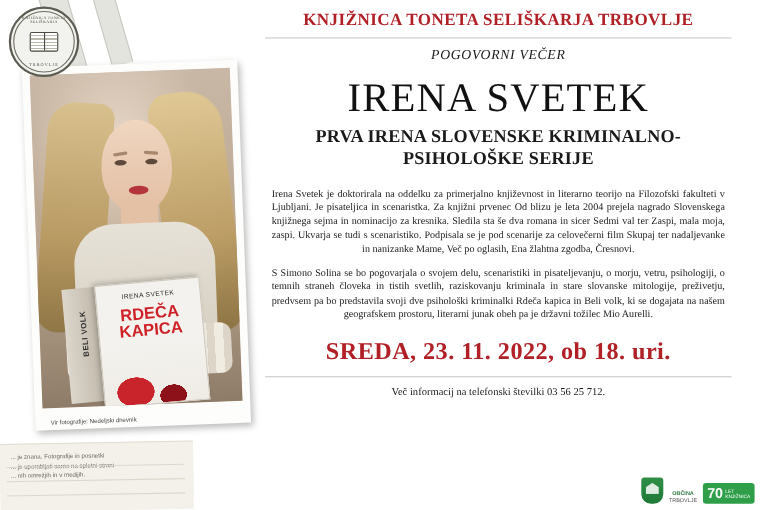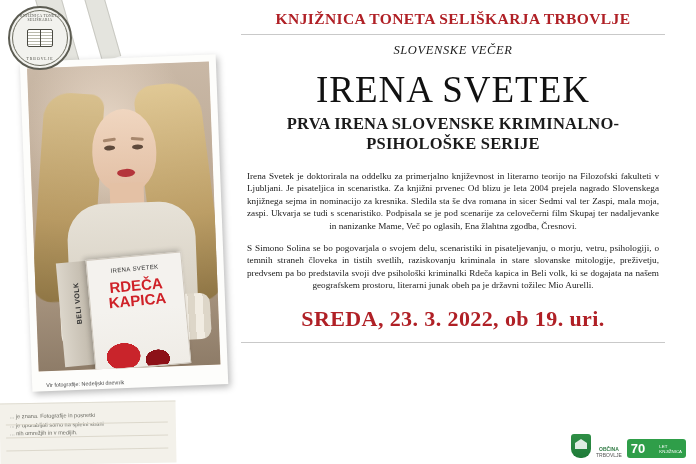--- a/index.html
+++ b/index.html
@@ -320,21 +320,21 @@
     clip-path: polygon(0 40%, 50% 0, 100% 40%, 100% 100%, 0 100%);
     opacity: .85;
   }
   .sp-town {
     display: flex; flex-direction: column; align-items: center;
     line-height: 6px;
   }
   .sp-town .t1 { font-size: 5px; color: #2f7a43; font-family:"Liberation Sans",sans-serif; font-weight: bold;}
   .sp-town .t2 { font-size: 5px; color: #555; font-family:"Liberation Sans",sans-serif;}
   .sp-70 {
-    display: flex; align-items: center; gap: 14px;
+    display: flex; align-items: center; gap: 2px;
     background: #2f9e49; border-radius: 3px;
     padding: 3px 4px;
   }
   .sp-70 .num { font-size: 13px; font-weight: bold; color: #ffffff; font-family:"Liberation Sans",sans-serif; line-height: 13px;}
   .sp-70 .txt { font-size: 4.4px; color: #ffffff; font-family:"Liberation Sans",sans-serif; line-height: 5px; text-align: left;}
 </style>
 </head>
 <body>
 
 <div class="poster">
@@ -386,27 +386,28 @@
       <div class="note-line" style="top:46px;"></div>
       <span class="nl">... je znana. Fotografije in posnetki</span>
       <span class="nl">... je uporabljati samo na spletni strani</span>
       <span class="nl">... nih omrežjih in v medijih.</span>
     </div>
   </div>
 
   <div class="right-col">
     <div class="lib-title">KNJIŽNICA TONETA SELIŠKARJA TRBOVLJE</div>
     <div class="rule"></div>
-    <div class="event-kind">SLOVENSKE VEČER</div>
+    <div class="event-kind">POGOVORNI VEČER</div>
     <div class="guest-name">IRENA SVETEK</div>
     <div class="guest-subtitle">PRVA IRENA SLOVENSKE KRIMINALNO-PSIHOLOŠKE SERIJE</div>
     <div class="body-text">Irena Svetek je doktorirala na oddelku za primerjalno književnost in literarno teorijo na Filozofski fakulteti v Ljubljani. Je pisateljica in scenaristka. Za knjižni prvenec Od blizu je leta 2004 prejela nagrado Slovenskega knjižnega sejma in nominacijo za kresnika. Sledila sta še dva romana in sicer Sedmi val ter Zaspi, mala moja, zaspi. Ukvarja se tudi s scenaristiko. Podpisala se je pod scenarije za celovečerni film Skupaj ter nadaljevanke in nanizanke Mame, Več po oglasih, Ena žlahtna zgodba, Čresnovi.</div>
     <div class="body-text">S Simono Solina se bo pogovarjala o svojem delu, scenaristiki in pisateljevanju, o morju, vetru, psihologiji, o temnih straneh človeka in tistih svetlih, raziskovanju kriminala in stare slovanske mitologije, preživetju, predvsem pa bo predstavila svoji dve psihološki kriminalki Rdeča kapica in Beli volk, ki se dogajata na našem geografskem prostoru, literarni junak obeh pa je državni tožilec Mio Aurelli.</div>
-    <div class="datetime">SREDA, 23. 3. 2022, ob 19. uri.</div>
+    <div class="datetime">SREDA, 23. 11. 2022, ob 18. uri.</div>
     <div class="rule2"></div>
+    <div class="info-line">Več informacij na telefonski številki 03 56 25 712.</div>
   </div>
 
   <div class="sponsors">
     <div class="sp-shield"></div>
     <div class="sp-town">
       <span class="t1">OBČINA</span>
       <span class="t2">TRBOVLJE</span>
     </div>
     <div class="sp-70">
       <span class="num">70</span>

